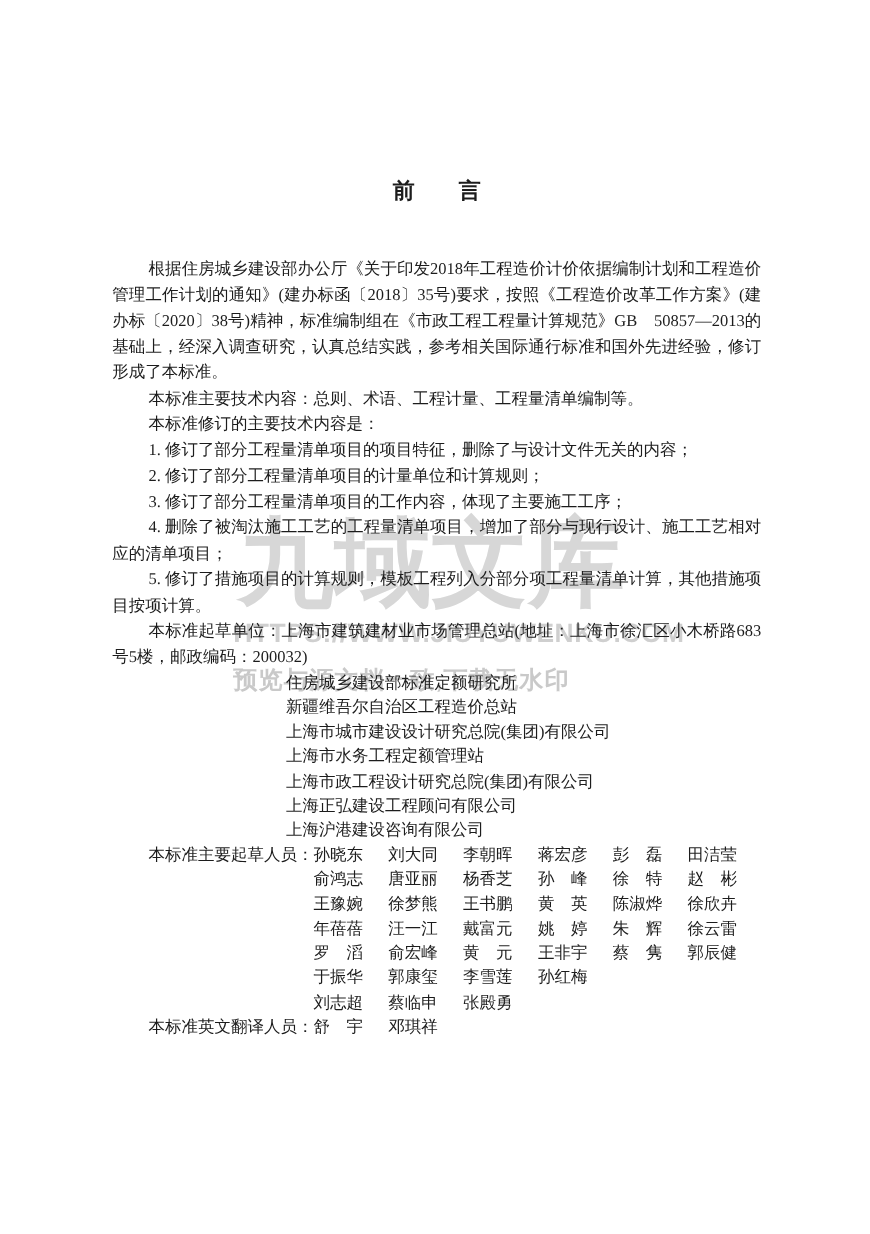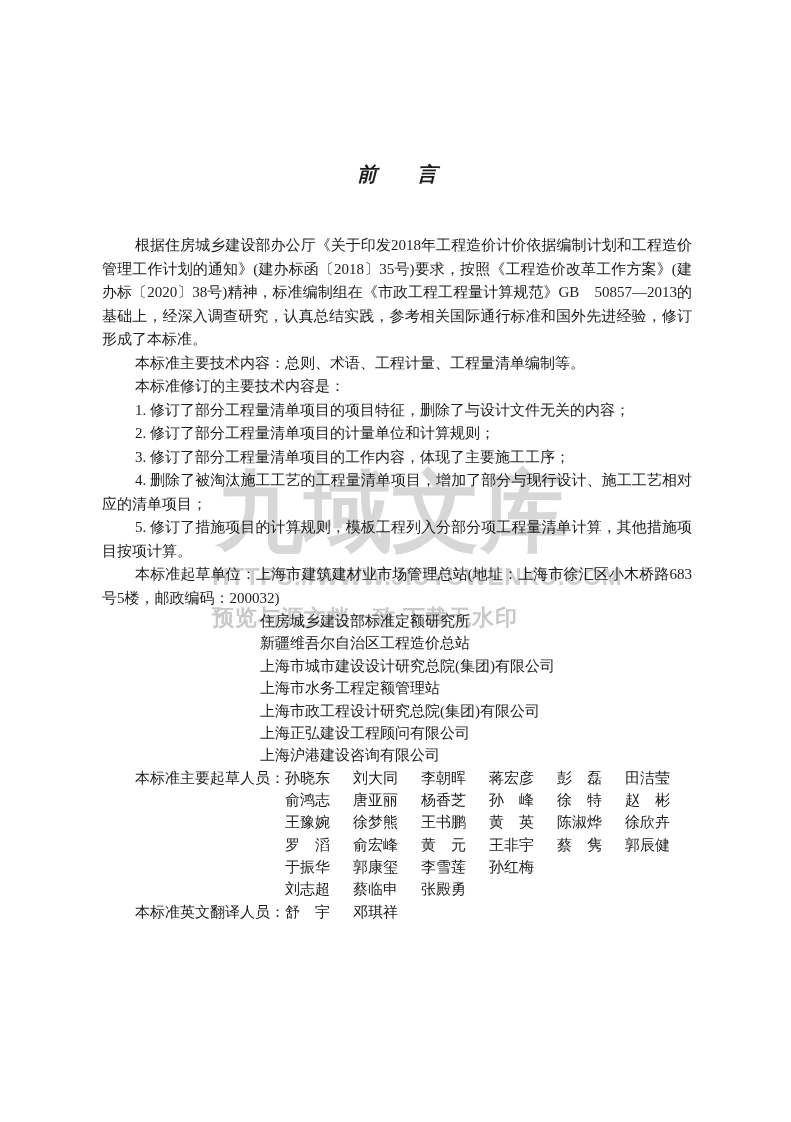--- a/index.html
+++ b/index.html
@@ -34,21 +34,20 @@
   
   .content {
     position: absolute; left: 102px; top: 160px; width: 590px; z-index: 1;
   }
   .doc-title {
     margin: 0 0 46px 0;
     text-align: center;
     font-size: 20px; font-weight: bold;
     line-height: 28px;
     white-space: pre;
-    font-style: italic;
   }
   .para {
     margin: 0;
     font-size: 15px;
     line-height: 23.5px;
     text-align: justify;
     text-indent: 2.2em;
   }
   .unit-line {
     font-size: 15px;
@@ -128,20 +127,29 @@
           <span class="person-label"></span>
           <span class="person-name">王豫婉</span>
           <span class="person-name">徐梦熊</span>
           <span class="person-name">王书鹏</span>
           <span class="person-name">黄　英</span>
           <span class="person-name">陈淑烨</span>
           <span class="person-name">徐欣卉</span>
         </div>
         <div class="person-line">
           <span class="person-label"></span>
+          <span class="person-name">年蓓蓓</span>
+          <span class="person-name">汪一江</span>
+          <span class="person-name">戴富元</span>
+          <span class="person-name">姚　婷</span>
+          <span class="person-name">朱　辉</span>
+          <span class="person-name">徐云雷</span>
+        </div>
+        <div class="person-line">
+          <span class="person-label"></span>
           <span class="person-name">罗　滔</span>
           <span class="person-name">俞宏峰</span>
           <span class="person-name">黄　元</span>
           <span class="person-name">王非宇</span>
           <span class="person-name">蔡　隽</span>
           <span class="person-name">郭辰健</span>
         </div>
         <div class="person-line">
           <span class="person-label"></span>
           <span class="person-name">于振华</span>

